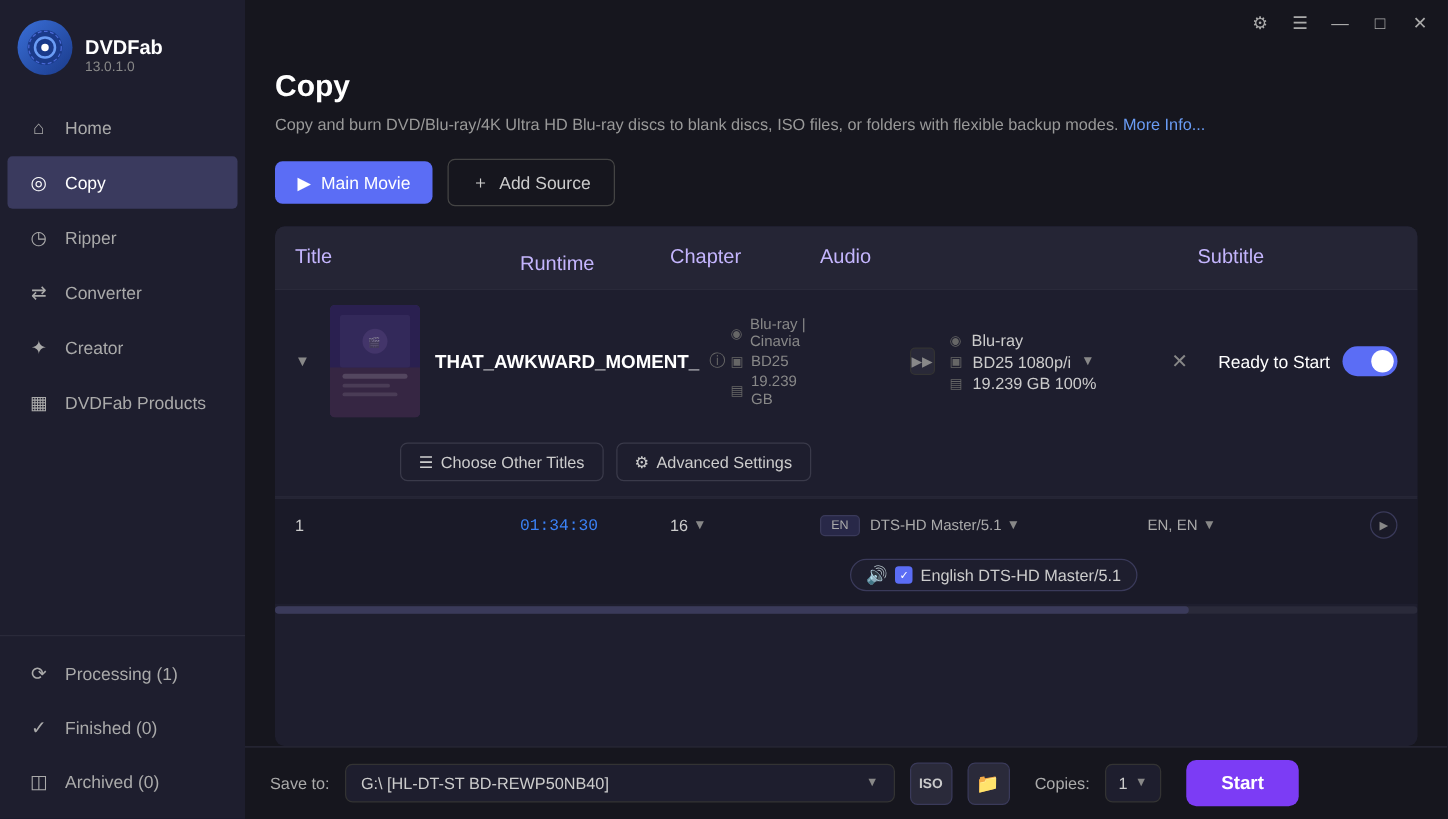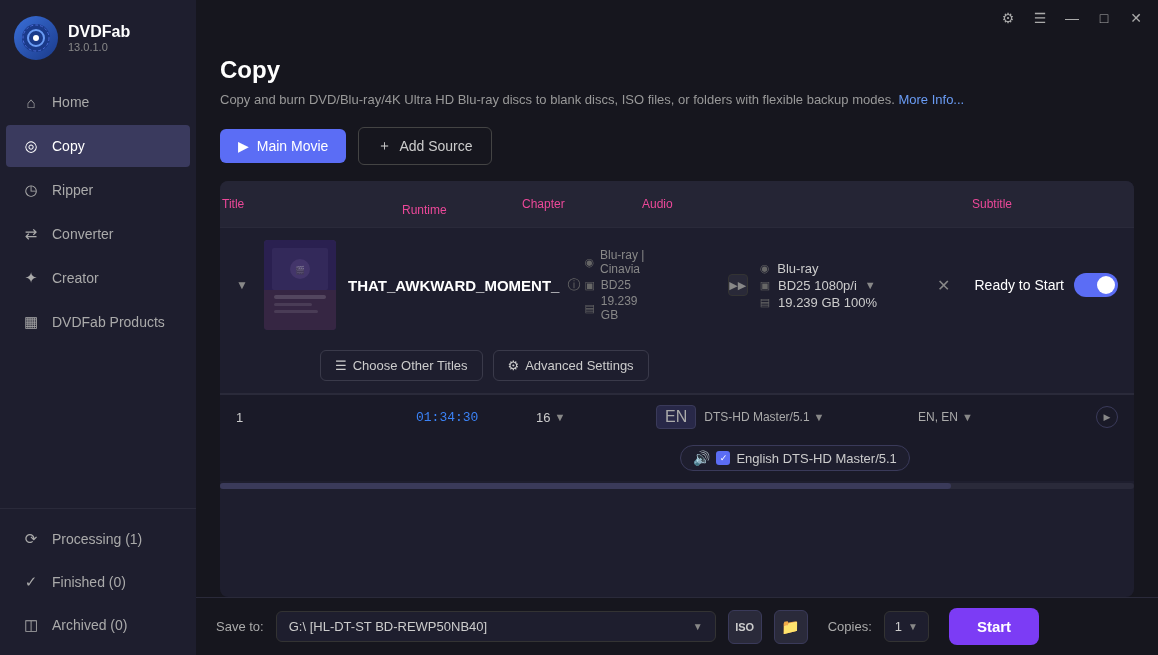--- a/index.html
+++ b/index.html
@@ -17,21 +17,21 @@
     .sidebar {
       width: 196px;
       min-width: 196px;
       background: #1e1e2e;
       display: flex;
       flex-direction: column;
       height: 655px;
     }
     .sidebar-logo {
       display: flex;
-      align-items: center;
+      align-items: flex-end;
       padding: 16px 14px;
       gap: 10px;
     }
     .logo-icon {
       width: 44px;
       height: 44px;
       border-radius: 50%;
       background: linear-gradient(135deg, #3a6fd8, #1a3a8a);
       display: flex;
       align-items: center;
@@ -182,23 +182,23 @@
       border-radius: 8px;
       overflow: hidden;
       flex: 1;
       display: flex;
       flex-direction: column;
     }
     .table-header {
       display: flex;
       align-items: center;
       background: #252535;
-      padding: 10px 2px;
-      font-size: 12px;
-      color: #ec4899;
+      padding: 10px 16px;
+      font-size: 16px;
+      color: #c4b5fd;
       border-bottom: 1px solid #2a2a3a;
     }
     .th-title { width: 180px; }
     .th-runtime { width: 120px; margin-top: 12px; }
     .th-chapter { width: 120px; }
     .th-audio { flex: 1; }
     .th-subtitle { width: 160px; }
 
     
     .movie-row {
@@ -372,21 +372,21 @@
       gap: 4px;
       color: #ccc;
       text-align: center;
     }
     .dropdown-arrow { color: #888; font-size: 11px; }
     .audio-badge {
       background: rgba(100,100,200,0.2);
       border: 1px solid #3a3a5a;
       border-radius: 4px;
       padding: 2px 8px;
-      font-size: 16px;
+      font-size: 10px;
       color: #aaa;
       display: flex;
       align-items: center;
       gap: 4px;
     }
     .audio-select {
       display: flex;
       align-items: center;
       gap: 4px;
       color: #aaa;

